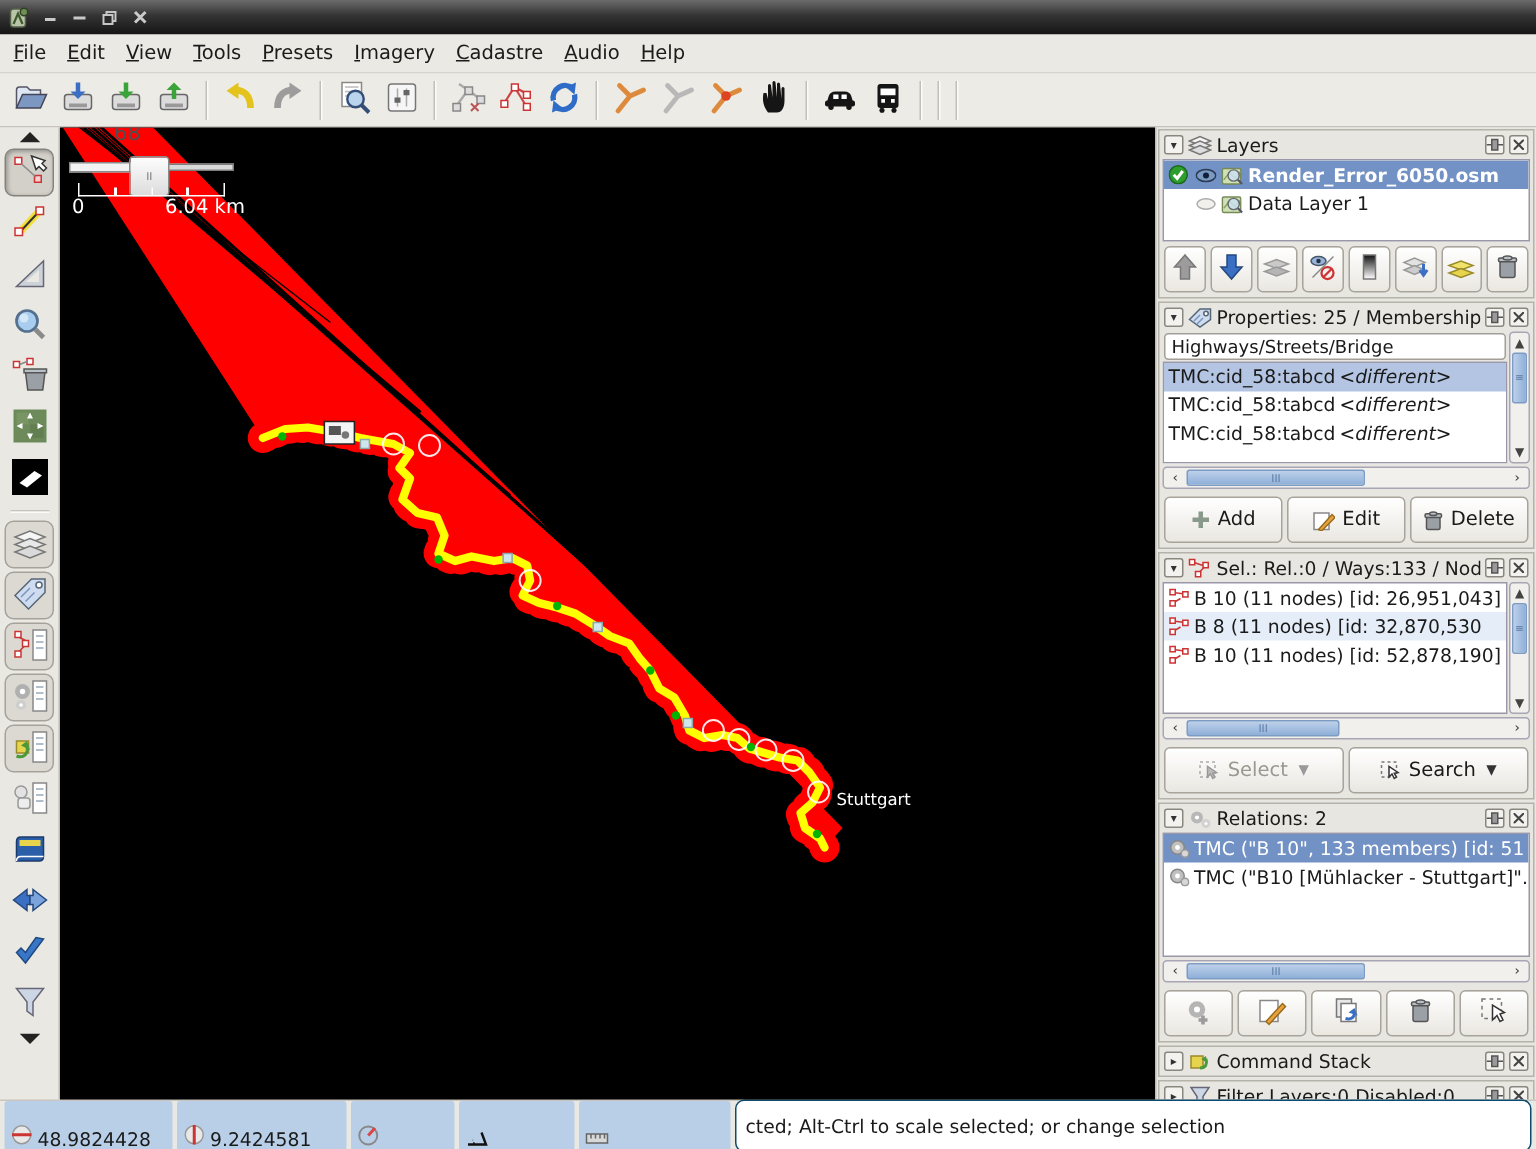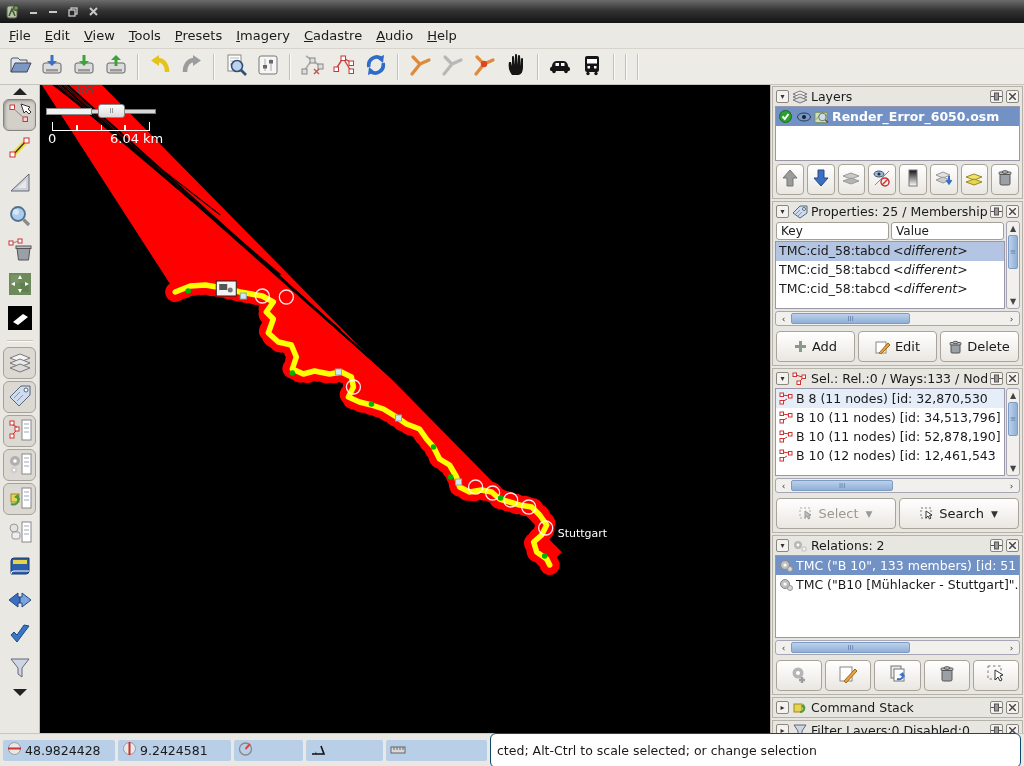--- a/index.html
+++ b/index.html
@@ -31,21 +31,21 @@
   .sbtn.pressed{background:#dcd9d2;border:1px solid #a5a29b;}
   .sarrow{width:33px;height:11px;display:flex;align-items:center;justify-content:center;flex:none;}
   .ssep{width:26px;height:0;border-top:1px solid #c6c3bc;border-bottom:1px solid #fbfbf9;margin:3px 0;flex:none;}
   
   .map{flex:1;position:relative;background:#000;overflow:hidden;min-width:0;}
   .map svg.base{position:absolute;inset:0;width:100%;height:100%;}
   .zoomlabel{position:absolute;left:36px;top:-4px;color:#4f4f4f;font-size:14px;}
   .zslider{position:absolute;left:6px;top:19px;width:110px;height:14px;}
   .ztrack{position:absolute;left:0;right:0;top:5px;height:5px;background:#d9d9d9;border:1px solid #7d7d7d;}
   .zfill{position:absolute;left:0;top:4px;height:7px;width:46px;background:#f2f2f2;border:1px solid #8a8a8a;}
-  .zhandle{position:absolute;left:52px;top:0;width:27px;height:14px;background:linear-gradient(#fdfdfd,#dcdcdc);
+  .zhandle{position:absolute;left:40px;top:0;width:27px;height:27px;background:linear-gradient(#fdfdfd,#dcdcdc);
     border:1px solid #8a8a8a;border-radius:3px;color:#777;font-size:7px;display:flex;align-items:center;justify-content:center;}
   .scalebar{position:absolute;left:12px;top:37px;width:98px;height:9px;
     border-left:1.5px solid #fff;border-right:1.5px solid #fff;border-bottom:1.5px solid #fff;}
   .scalebar i{position:absolute;bottom:0;width:1.5px;height:5px;background:#fff;}
   .scalelabels{position:absolute;left:8px;top:46px;width:140px;color:#fff;font-size:13px;display:flex;}
   .scalelabels .s1{width:62px;}
   
   .rightcol{width:254px;display:flex;flex-direction:column;background:#e8e6e0;
     border-left:1px solid #bdbab3;flex:none;padding:1px;gap:2px;}
   .panel{border:1px solid #b5b2aa;background:#e8e6e0;display:flex;flex-direction:column;flex:none;}
@@ -83,21 +83,21 @@
     border:1px solid #7d9cc4;border-radius:2px;display:flex;align-items:center;justify-content:center;
     color:#5c7ba6;font-size:7px;letter-spacing:0;}
   .hscroll{height:15px;margin:2px 2px;display:flex;border:1px solid #a8a5b5;border-radius:3px;
     background:#f1f0ed;align-items:stretch;flex:none;}
   .hsar{width:15px;display:flex;align-items:center;justify-content:center;font-size:9px;color:#333;flex:none;}
   .hsth{width:56%;margin:1px 0;background:linear-gradient(#bdd0ea,#8fb0d8);border:1px solid #7d9cc4;
     border-radius:2px;display:flex;align-items:center;justify-content:center;color:#5c7ba6;font-size:7px;}
   
   .statusbar{height:33px;background:#eae8e2;border-top:1px solid #c9c6bf;display:flex;
     align-items:center;padding:0 3px;gap:3px;flex:none;font-size:12.5px;}
-  .sfield{background:#b9cfe8;height:21px;display:flex;align-items:center;padding:0 4px;gap:3px;
+  .sfield{background:#b9cfe8;height:33px;display:flex;align-items:flex-end;padding:0 4px;gap:3px;
     border-radius:2px;flex:none;overflow:hidden;white-space:nowrap;}
   .shelp{flex:1;background:#fff;border:1px solid #0c4a6e;border-radius:6px;height:35px;
     display:flex;align-items:center;padding:16px 6px;overflow:hidden;white-space:nowrap;}
 </style>
 </head>
 <body>
 
 <div class="window">
 
   <div class="titlebar">
@@ -515,20 +515,37 @@
        <span class="licon">
                 <svg viewBox="0 0 16 14" width="16" height="14">
                   <rect x="1" y="2" width="13" height="11" rx="1" fill="#cfe0b5" stroke="#778a5a"></rect>
                   <path d="M2 10 L6 5 L10 9 L14 4" stroke="#8aa060" fill="none"></path>
                   <circle cx="9" cy="7" r="4" fill="#cde2f2" opacity=".85" stroke="#556"></circle>
                   <path d="M12 10 L15 13" stroke="#556" stroke-width="1.6"></path>
                 </svg>
               </span>
        <span>Render_Error_6050.osm</span>
      </div>
+            <div class="lrow ">
+       <span class="licon"></span>
+       <span class="licon">
+                <svg viewBox="0 0 14 10" width="14" height="10">
+                  <ellipse cx="7" cy="5" rx="6" ry="3.5" fill="#f2f0ec" stroke="#aaa"></ellipse>
+                </svg>
+              </span>
+       <span class="licon">
+                <svg viewBox="0 0 16 14" width="16" height="14">
+                  <rect x="1" y="2" width="13" height="11" rx="1" fill="#cfe0b5" stroke="#778a5a"></rect>
+                  <path d="M2 10 L6 5 L10 9 L14 4" stroke="#8aa060" fill="none"></path>
+                  <circle cx="9" cy="7" r="4" fill="#cde2f2" opacity=".85" stroke="#556"></circle>
+                  <path d="M12 10 L15 13" stroke="#556" stroke-width="1.6"></path>
+                </svg>
+              </span>
+       <span>Data Layer 1</span>
+     </div>
           </div>
         <div class="btnrow" id="layersBtns">
             <div class="btn" style="padding:0">
               <span><svg viewBox="0 0 20 20" width="20" height="20">
                   <path d="M10 2 L17 10 H13 V18 H7 V10 H3 Z" fill="#9c9c9c" stroke="#777"></path>
                 </svg></span>
             </div>
             <div class="btn" style="padding:0">
               <span><svg viewBox="0 0 20 20" width="20" height="20">
                   <path d="M10 18 L3 10 H7 V2 H13 V10 H17 Z" fill="#3a6fc4" stroke="#24487e"></path>
@@ -601,24 +618,23 @@
               </svg>
             </span>
           <span class="pbox">
               <svg width="7" height="7">
                 <path d="M0 0 L7 7 M7 0 L0 7" stroke="#444" stroke-width="1.4"></path>
               </svg>
             </span>
         </div>
         <div class="pbody" style="flex:1">
           <div class="ptable">
-            <div class="hcellrow">
-              <div class="hcell">Key</div>
-              <div class="hcell">Value</div>
-            </div>
+            <div class="presetrow">
+                <div class="hcell">Highways/Streets/Bridge</div>
+              </div>
             <div class="tagrows" id="tagRows">
                 <div class="trow sel">
      <div class="tcell">TMC:cid_58:tabcd...</div>
      <div class="tcell diff">&lt;different&gt;</div>
                 </div>
                 <div class="trow ">
      <div class="tcell">TMC:cid_58:tabcd...</div>
      <div class="tcell diff">&lt;different&gt;</div>
                 </div>
                 <div class="trow ">
@@ -685,63 +701,52 @@
               </svg>
             </span>
           <span class="pbox">
               <svg width="7" height="7">
                 <path d="M0 0 L7 7 M7 0 L0 7" stroke="#444" stroke-width="1.4"></path>
               </svg>
             </span>
         </div>
         <div class="pbody" style="flex:1">
           <div class="plist" id="selList" style="flex:1;margin:0">
+              <div class="lrow ">
+    <span class="licon">
+                  <svg viewBox="0 0 14 13" width="14" height="13">
+                    <path d="M3 3 L11 4 M3 10 L8 7" stroke="#c33"></path>
+                    <rect x="1" y="1" width="3.5" height="3.5" fill="#fff" stroke="#c33"></rect>
+                    <rect x="9.5" y="2.5" width="3.5" height="3.5" fill="#fff" stroke="#c33"></rect>
+                    <rect x="1" y="8.5" width="3.5" height="3.5" fill="#fff" stroke="#c33"></rect>
+                  </svg>
+                </span>
+    <span>B 10 (11 nodes) [id: 26,951,043]</span>
+              </div>
               <div class="lrow hl">
     <span class="licon">
                   <svg viewBox="0 0 14 13" width="14" height="13">
                     <path d="M3 3 L11 4 M3 10 L8 7" stroke="#c33"></path>
                     <rect x="1" y="1" width="3.5" height="3.5" fill="#fff" stroke="#c33"></rect>
                     <rect x="9.5" y="2.5" width="3.5" height="3.5" fill="#fff" stroke="#c33"></rect>
                     <rect x="1" y="8.5" width="3.5" height="3.5" fill="#fff" stroke="#c33"></rect>
                   </svg>
                 </span>
     <span>B 8 (11 nodes) [id: 32,870,530</span>
               </div>
               <div class="lrow ">
     <span class="licon">
                   <svg viewBox="0 0 14 13" width="14" height="13">
                     <path d="M3 3 L11 4 M3 10 L8 7" stroke="#c33"></path>
                     <rect x="1" y="1" width="3.5" height="3.5" fill="#fff" stroke="#c33"></rect>
                     <rect x="9.5" y="2.5" width="3.5" height="3.5" fill="#fff" stroke="#c33"></rect>
                     <rect x="1" y="8.5" width="3.5" height="3.5" fill="#fff" stroke="#c33"></rect>
                   </svg>
                 </span>
-    <span>B 10 (11 nodes) [id: 34,513,796]</span>
-              </div>
-              <div class="lrow ">
-    <span class="licon">
-                  <svg viewBox="0 0 14 13" width="14" height="13">
-                    <path d="M3 3 L11 4 M3 10 L8 7" stroke="#c33"></path>
-                    <rect x="1" y="1" width="3.5" height="3.5" fill="#fff" stroke="#c33"></rect>
-                    <rect x="9.5" y="2.5" width="3.5" height="3.5" fill="#fff" stroke="#c33"></rect>
-                    <rect x="1" y="8.5" width="3.5" height="3.5" fill="#fff" stroke="#c33"></rect>
-                  </svg>
-                </span>
     <span>B 10 (11 nodes) [id: 52,878,190]</span>
-              </div>
-              <div class="lrow ">
-    <span class="licon">
-                  <svg viewBox="0 0 14 13" width="14" height="13">
-                    <path d="M3 3 L11 4 M3 10 L8 7" stroke="#c33"></path>
-                    <rect x="1" y="1" width="3.5" height="3.5" fill="#fff" stroke="#c33"></rect>
-                    <rect x="9.5" y="2.5" width="3.5" height="3.5" fill="#fff" stroke="#c33"></rect>
-                    <rect x="1" y="8.5" width="3.5" height="3.5" fill="#fff" stroke="#c33"></rect>
-                  </svg>
-                </span>
-    <span>B 10 (12 nodes) [id: 12,461,543</span>
               </div>
             </div>
           <div class="vscroll">
             <div class="vsar">▲</div>
             <div class="vsth">≡</div>
             <div style="flex:1"></div>
             <div class="vsar">▼</div>
           </div>
         </div>
         <div class="hscroll">

